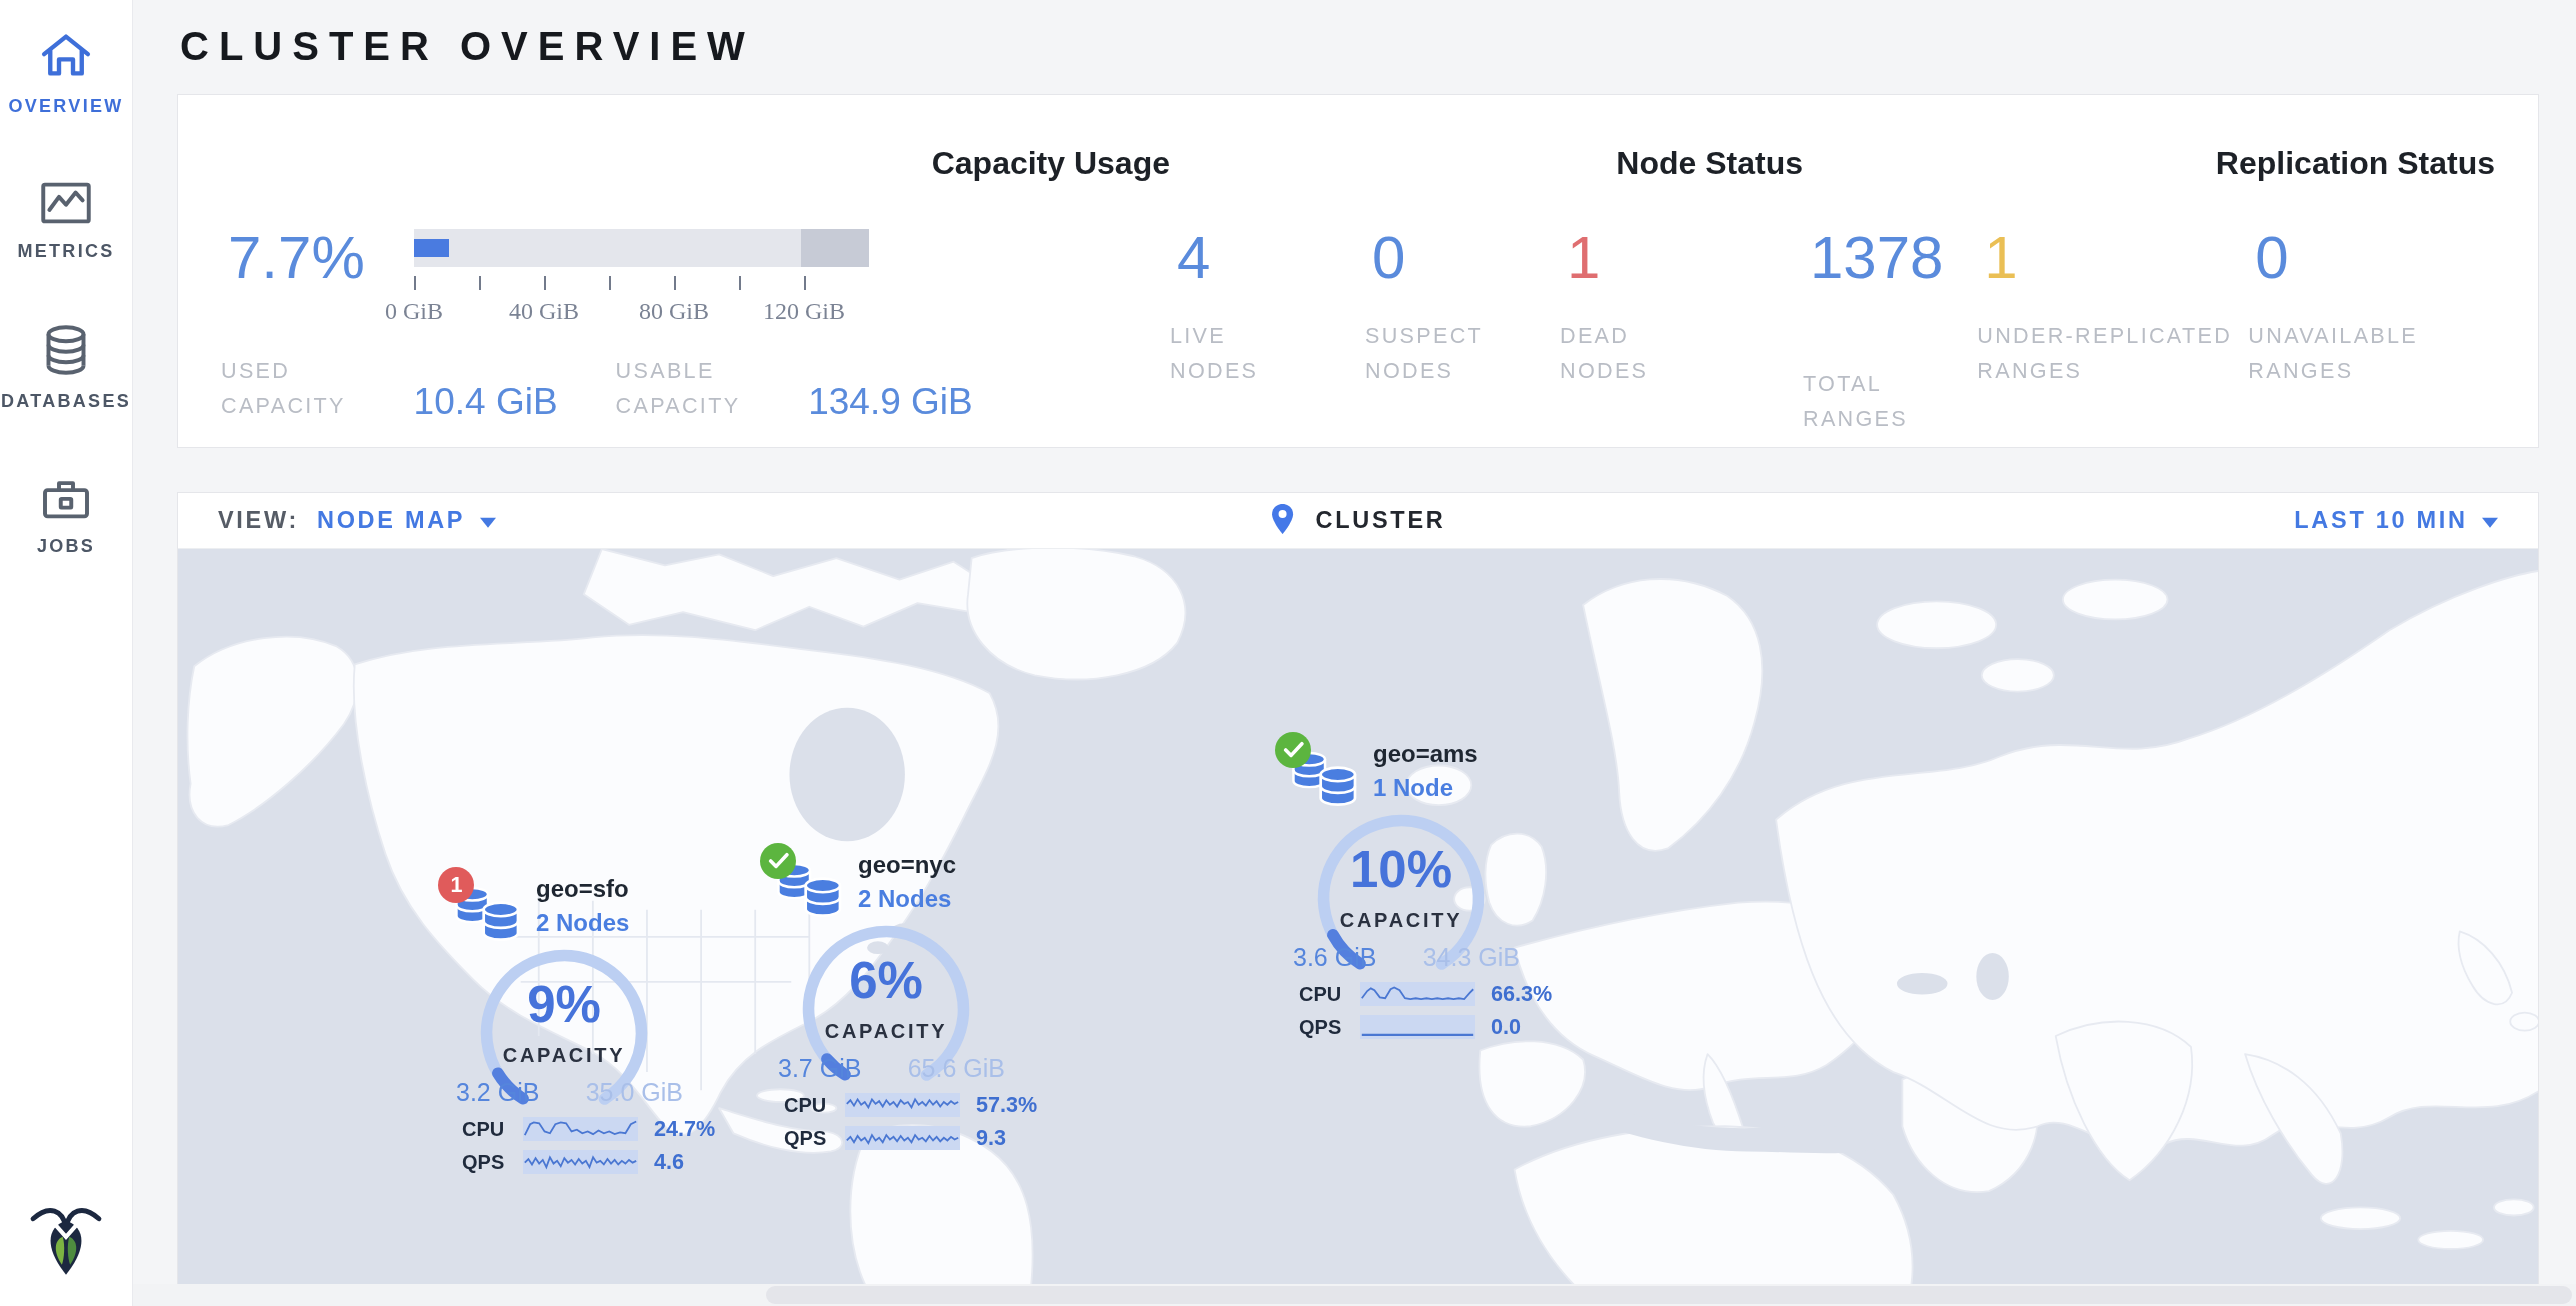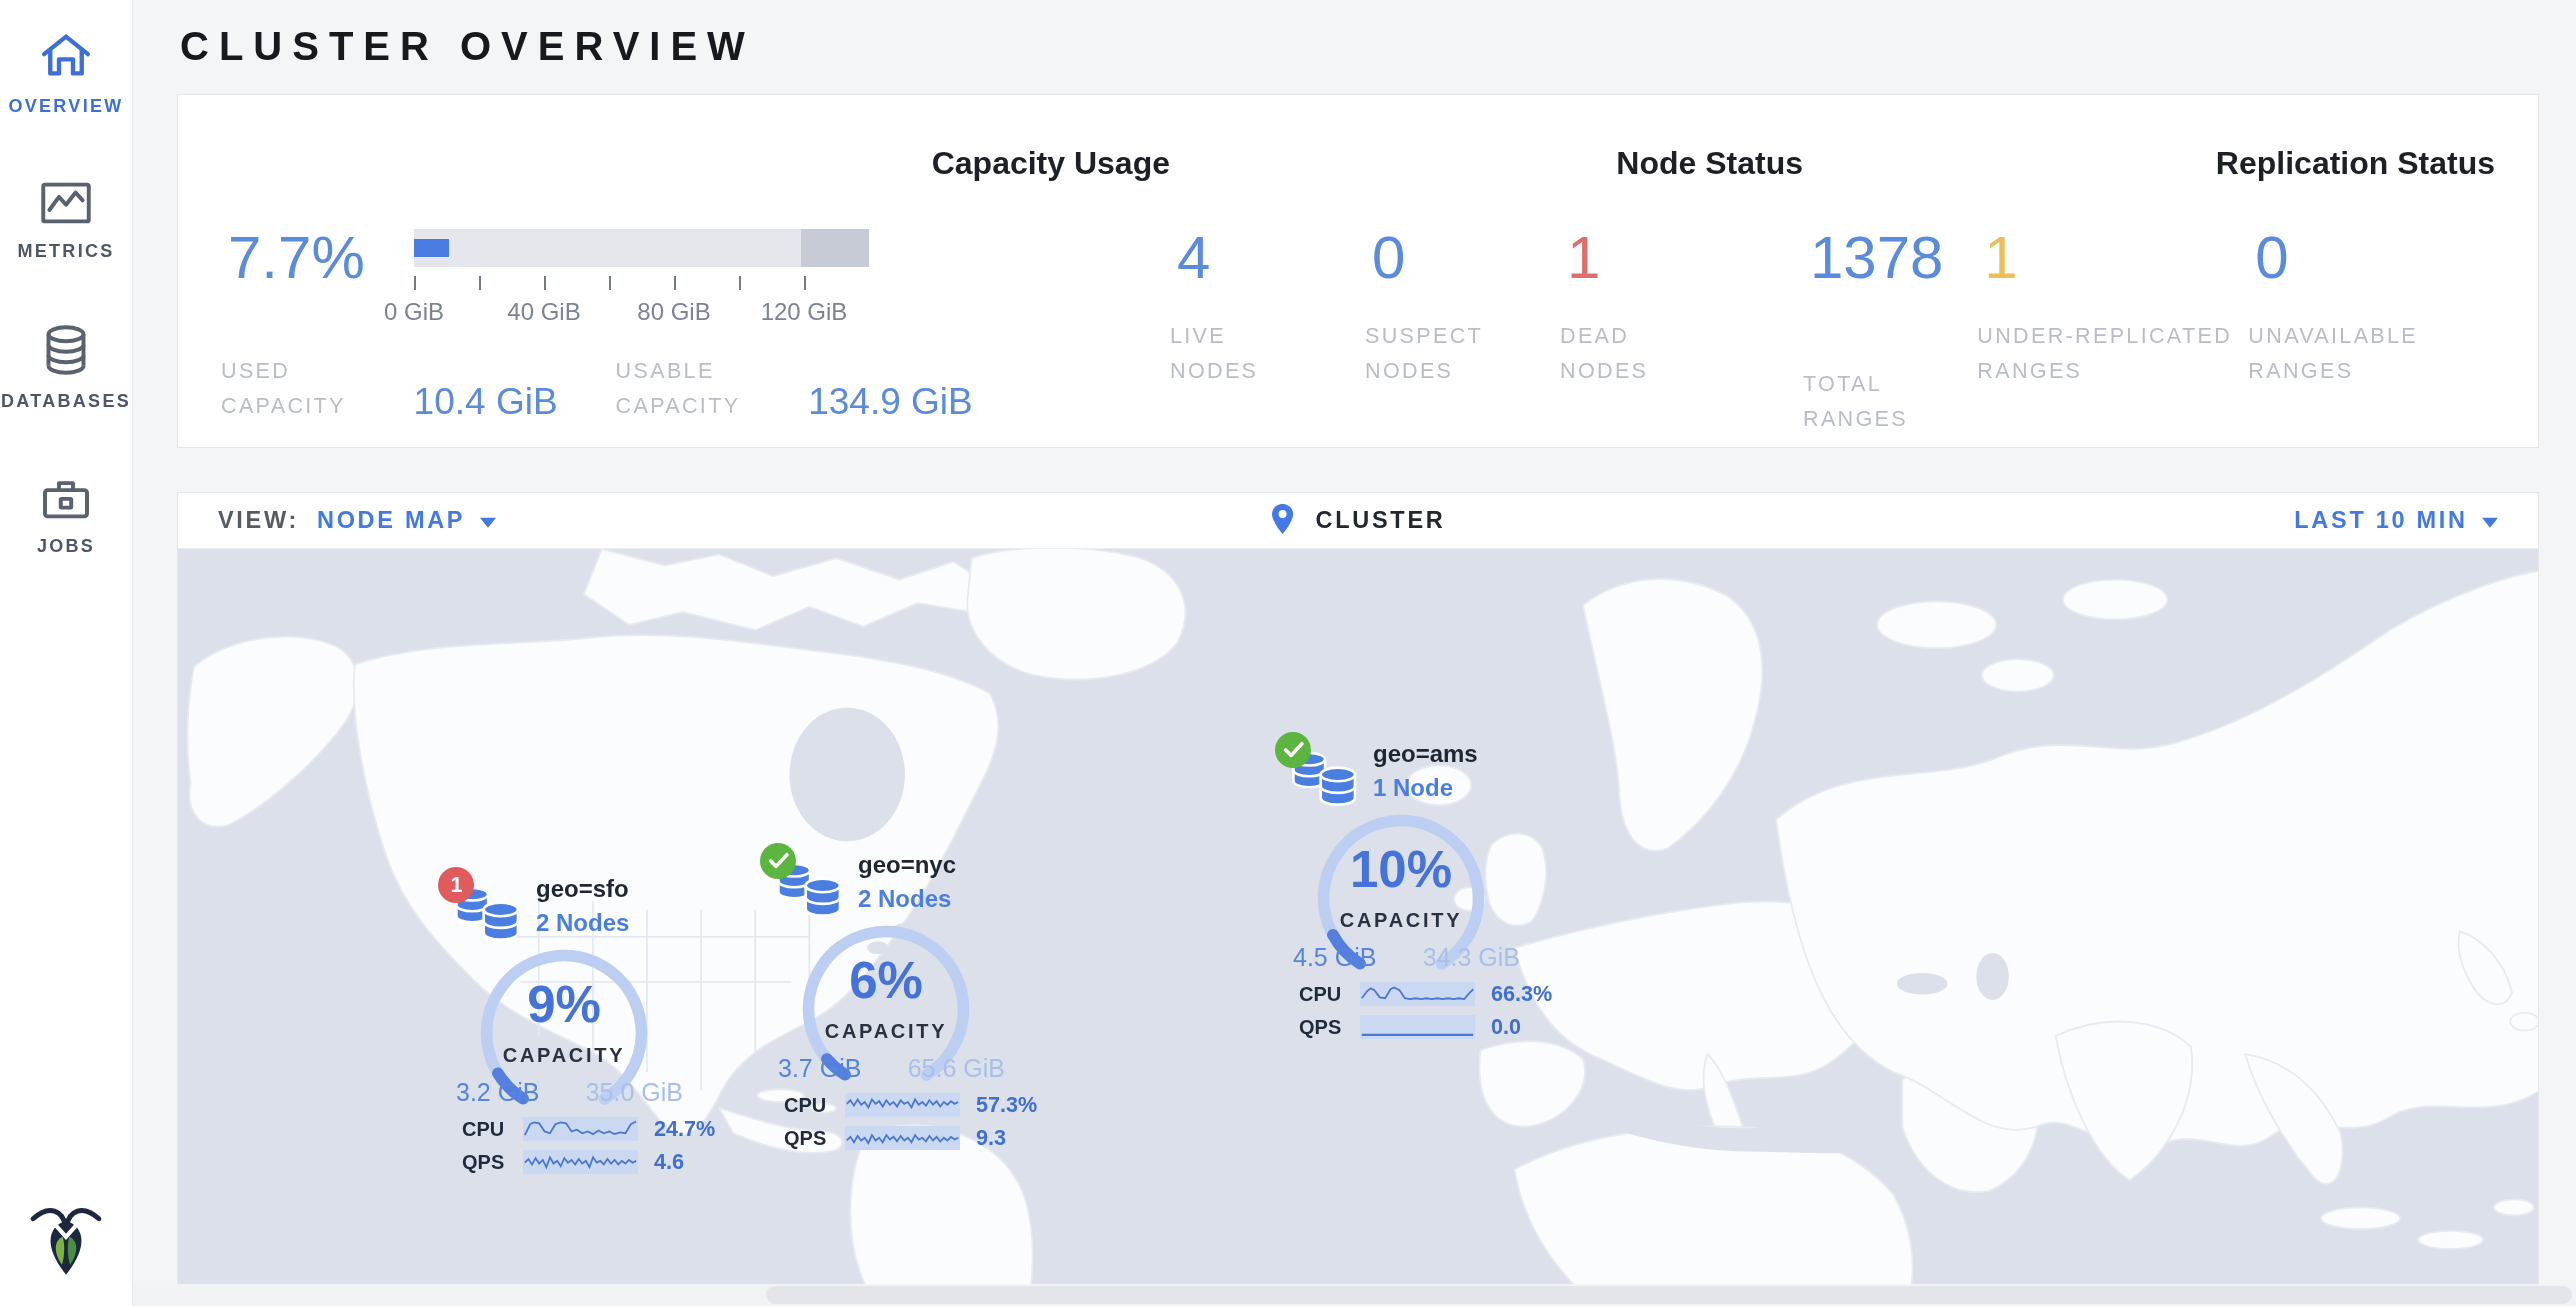--- a/index.html
+++ b/index.html
@@ -37,21 +37,21 @@
 
   .big-number { font-size:60px; line-height:1.1; color:#5a8bdc;margin-left:7px; }
   .c-red { color:#df6e70; } .c-yellow { color:#eabf55; }
 
   .cap-flex { display:flex; }
   .cap-flex .big-number { width:186px; }
   .bar-col { width:455px; padding-top:3.6px; }
   .bar-track { position:relative; height:38px; background:#e4e6ec; }
   .bar-fill { position:absolute; left:0; top:10px; height:18px; background:#4a7be0; }
   .bar-reserved { position:absolute; right:0; top:0; height:100%; width:15%; background:#c7cbd6; }
-  .bar-ticks { position:relative; height:70px; }
+  .bar-ticks { position:relative; height:70px;font-family:Liberation Serif, serif; }
   .tick { position:absolute; top:9px; width:1.8px; height:14.4px; background:#727a8b; }
   .tick-label { position:absolute; top:31px; transform:translateX(-50%);
     font-size:24px; color:#7b8394; white-space:nowrap; }
 
   .cap-stats { display:flex; align-items:flex-end; margin-top:16px; }
   .stat-label { font-size:21.6px; letter-spacing:2.3px; color:#b9bdc5; line-height:35px;
     text-transform:uppercase; }
   .cap-stats .stat-label { width:189px; }
   .cap-stats .stat-value { font-size:37px; color:#5a8bdc; margin:0 58px 0 3.6px;
     white-space:nowrap; }
@@ -471,21 +471,21 @@
             <svg width="198" height="198" viewBox="0 0 220 220">
               <g transform="rotate(122 110 110)" fill="none" stroke-linecap="round" stroke-width="13">
                 <circle class="gauge-track" cx="110" cy="110" r="86" style="stroke-dasharray: 444.291, 540.354;"></circle>
                 <circle class="gauge-fill" cx="110" cy="110" r="86" style="stroke-dasharray: 44.4291, 540.354;"></circle>
               </g>
             </svg>
             <div class="g-pct">10%</div>
             <div class="g-cap">CAPACITY</div>
           </div>
           <div class="loc-vals">
-            <span class="v-used">4.5 GiB</span>
+            <span class="v-used">3.6 GiB</span>
             <span class="v-usable">34.3 GiB</span>
           </div>
           <div class="loc-metric cpu">
             <span class="m-label">CPU</span>
             <svg class="m-spark" width="115" height="23.5" viewBox="0 0 128 26">
               <polyline points="2,18 8,10 12,7 16,9 22,17 28,18 34,8 38,6 44,9 50,18 56,19 62,18 68,19 74,18 80,19 86,18 92,19 98,18 104,19 110,18 116,19 122,12 126,8" fill="none" stroke="#4a77d2" stroke-width="2"></polyline>
             </svg>
             <span class="m-value">66.3%</span>
           </div>
           <div class="loc-metric qps">

